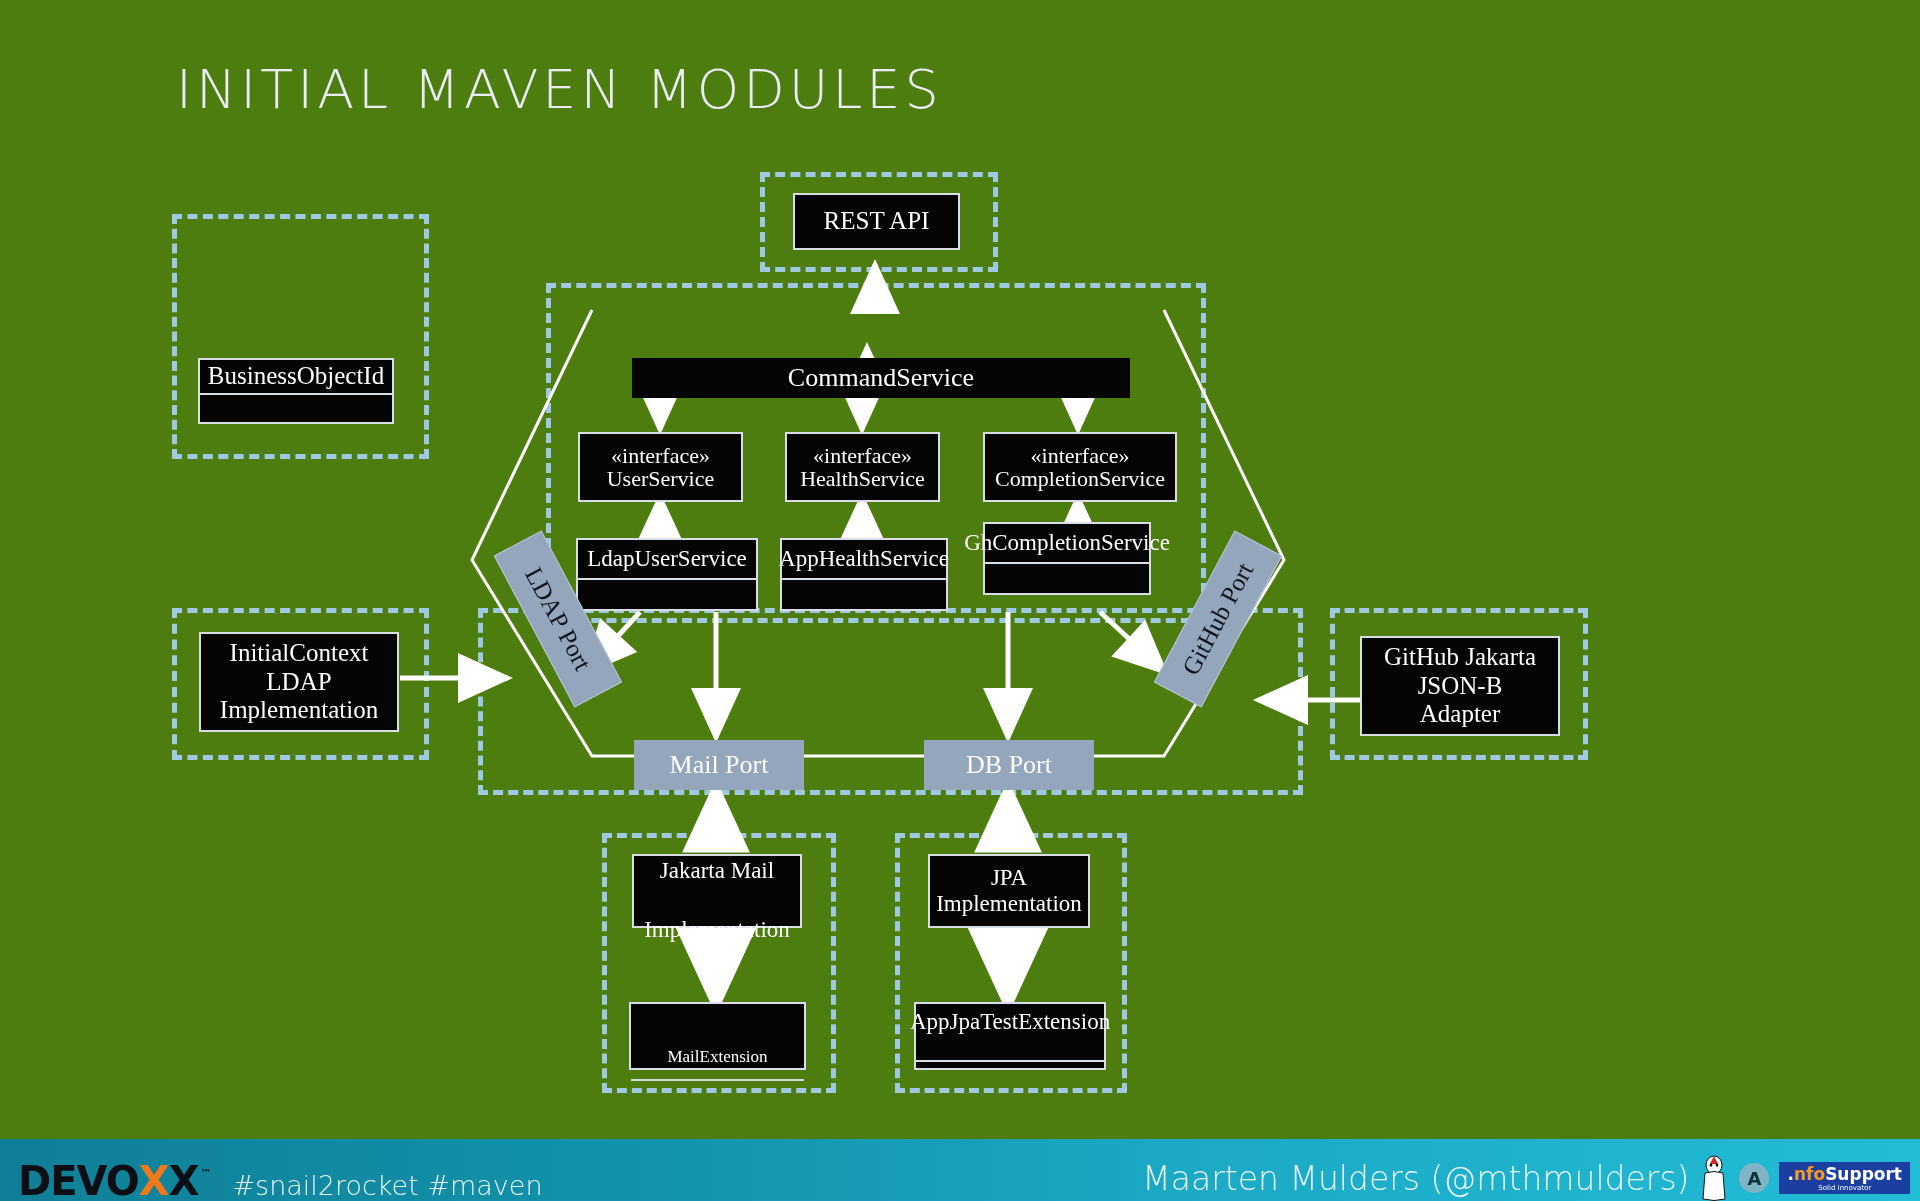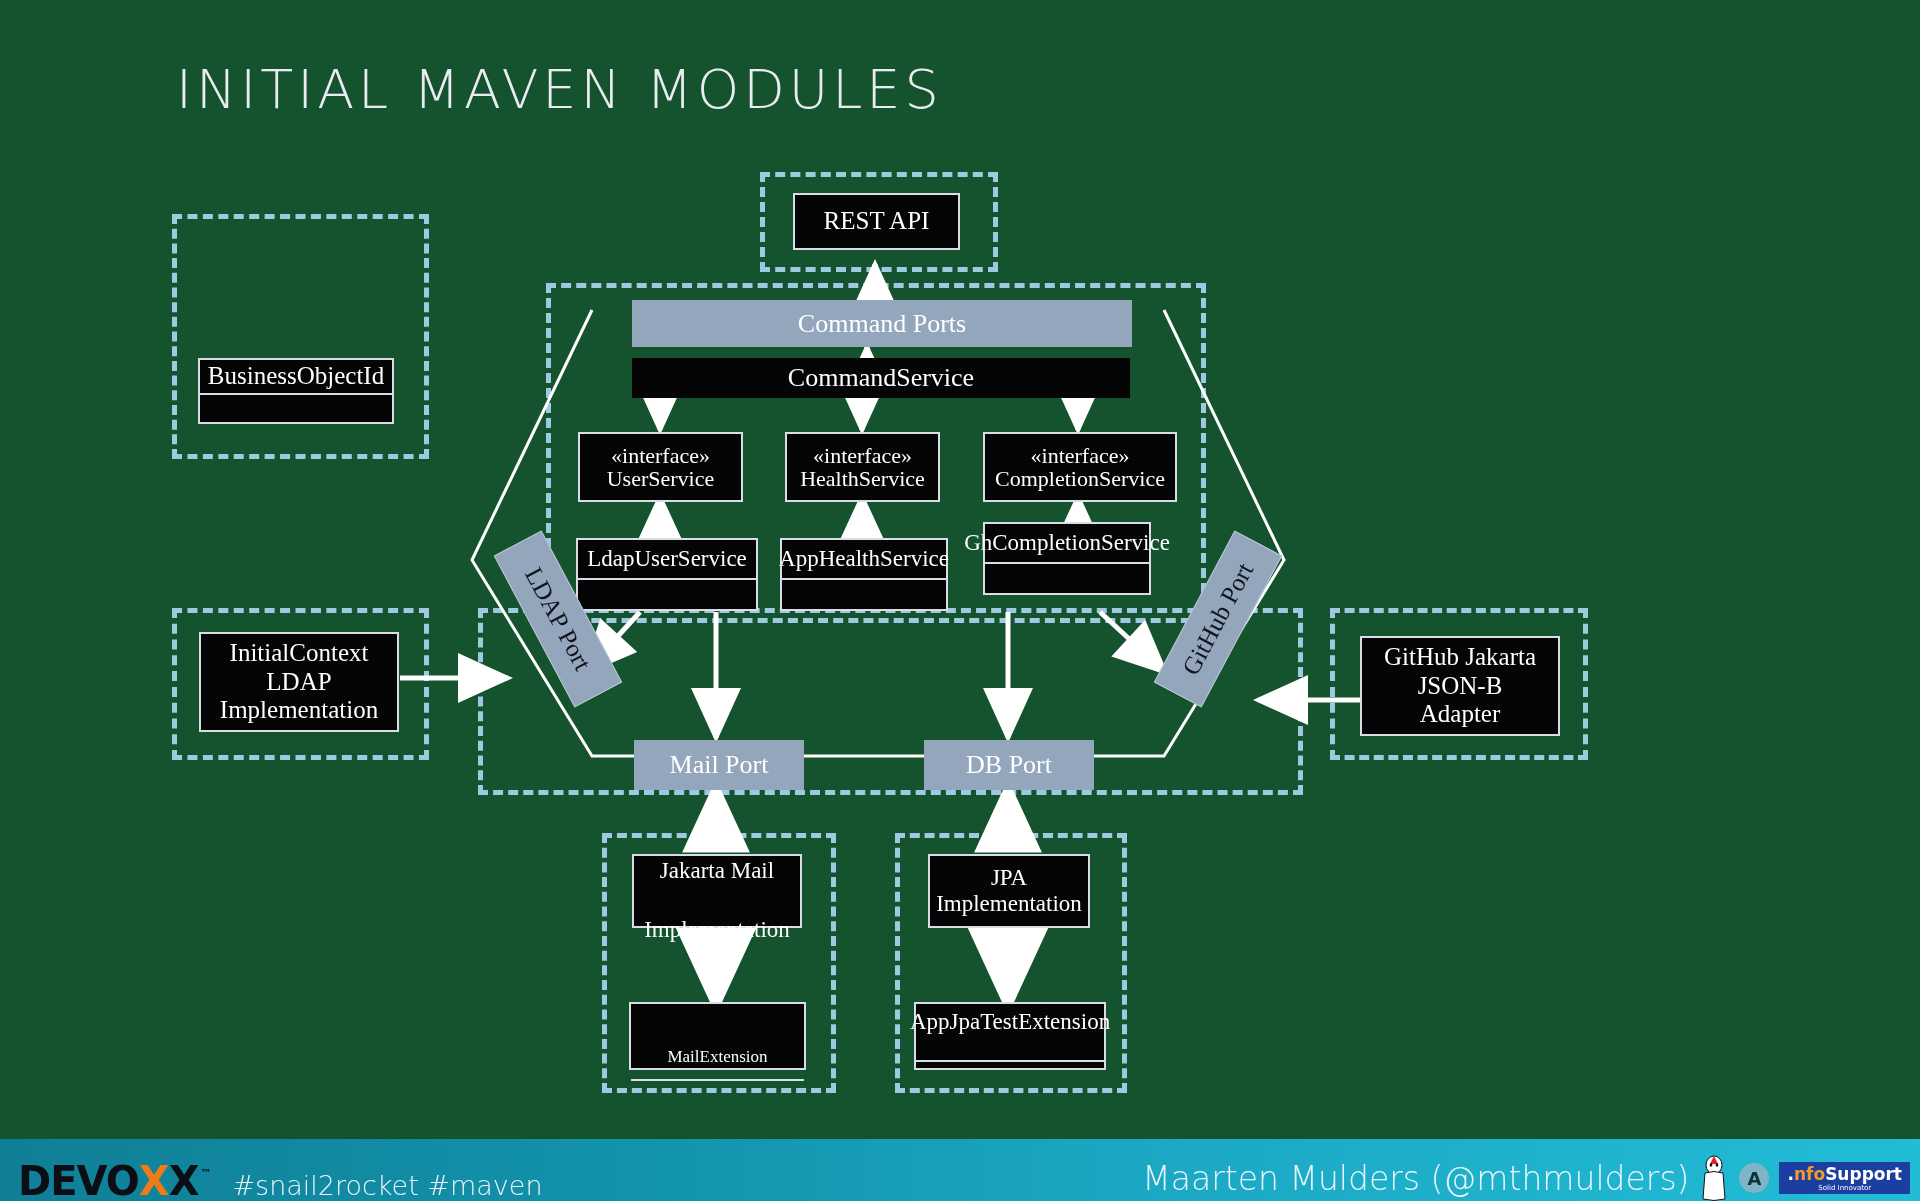--- a/index.html
+++ b/index.html
@@ -5,21 +5,21 @@
   * { box-sizing: border-box; margin: 0; padding: 0; }
   html, body {
     width: 1920px; height: 1201px;
     background: #161e2e;
     font-family: "Liberation Sans", sans-serif;
     overflow: hidden;
   }
   #slide {
     position: relative;
     width: 1920px; height: 1201px;
-    background: #14532d;
+    background: #4d7c0f;
   }
 
   
   #title {
     position: absolute;
     left: 176px; top: 58px;
     font-family: "DejaVu Sans", sans-serif;
     font-size: 54px;
     font-weight: 300;
     letter-spacing: 4px;
@@ -212,23 +212,20 @@
 
   <div class="uml" style="left:198px; top:358px; width:196px; height:66px;">
     <div class="hdr" style="height:33px; font-size:25px;">BusinessObjectId</div>
     <div class="body"></div>
   </div>
 
   <div class="uml nobody" style="left:793px; top:193px; width:167px; height:57px;">
     <div class="hdr" style="font-size:25px;">REST API</div>
   </div>
 
-  <div class="port" style="left:632px; top:300px; width:500px; height:47px; font-size:26px;">
-    <span>Command Ports</span>
-  </div>
 
   <div class="svcbar" style="left:632px; top:358px; width:498px; height:40px; font-size:26px;">
     <span>CommandService</span>
   </div>
 
   <div class="uml nobody" style="left:578px; top:432px; width:165px; height:70px;">
     <div class="hdr" style="flex-direction:column; font-size:22px;">
       <span>«interface»</span>
       <span>UserService</span>
     </div>

